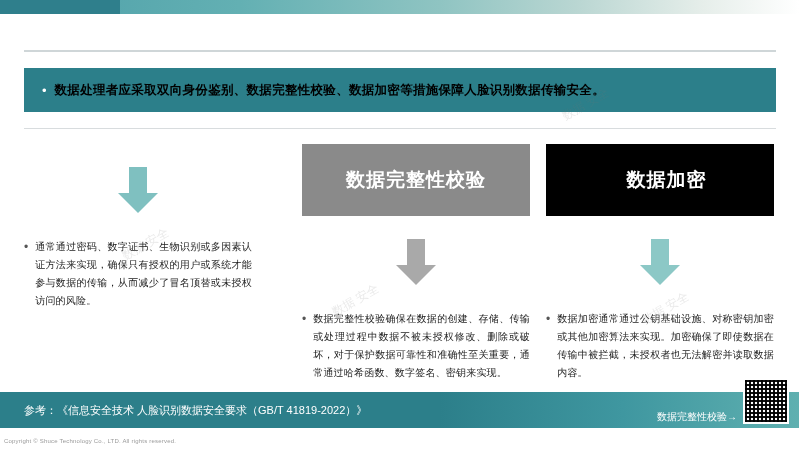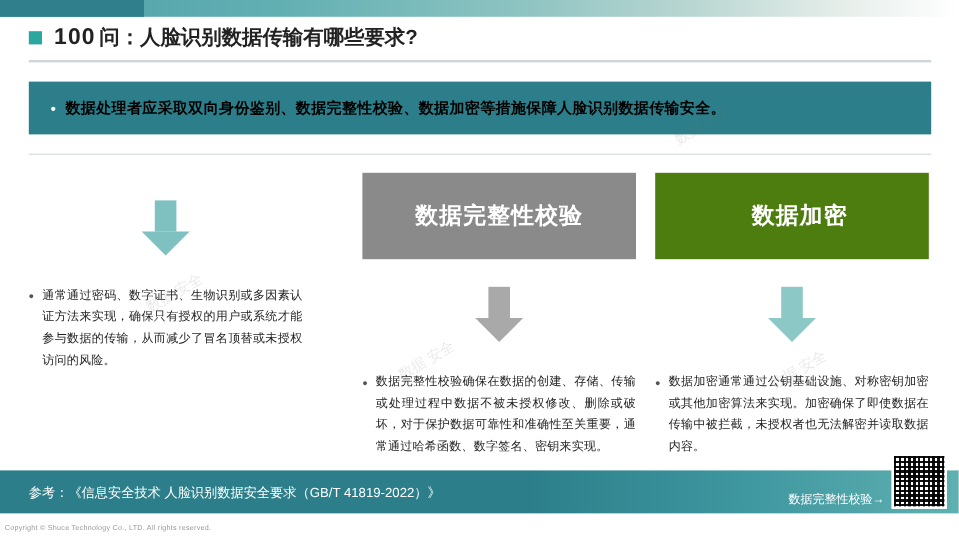--- a/index.html
+++ b/index.html
@@ -129,21 +129,21 @@
     box-sizing: border-box;
   }
   .head-box .head-text {
     color: #ffffff;
     font-size: 19px;
     font-weight: bold;
     letter-spacing: 1px;
   }
   .head-1 { background: #3f9aa0; }
   .head-2 { background: #8a8a8a; }
-  .head-3 { background: #4d7c0f; padding-left: 13px; }
+  .head-3 { background: #000000; padding-left: 13px; }
 
   .arrow-wrap {
     height: 92px;
     display: flex;
     align-items: center;
     justify-content: center;
   }
   .arrow {
     width: 40px;
     height: 46px;
@@ -274,25 +274,20 @@
 </style>
 </head>
 <body>
 
 <div class="slide">
 
   <div class="top-strip">
     <div class="top-strip-left"></div>
   </div>
 
-  <div class="title-row">
-    <span class="title-bullet"></span>
-    <span class="title-num">100</span>
-    <span class="title-text">问：人脸识别数据传输有哪些要求?</span>
-  </div>
   <div class="title-underline"></div>
 
   <div class="intro">
     <span class="dot">•</span>
     <span class="txt">数据处理者应采取双向身份鉴别、数据完整性校验、数据加密等措施保障人脸识别数据传输安全。</span>
   </div>
 
   <div class="sub-rule"></div>
 
   <div class="col col-1">

